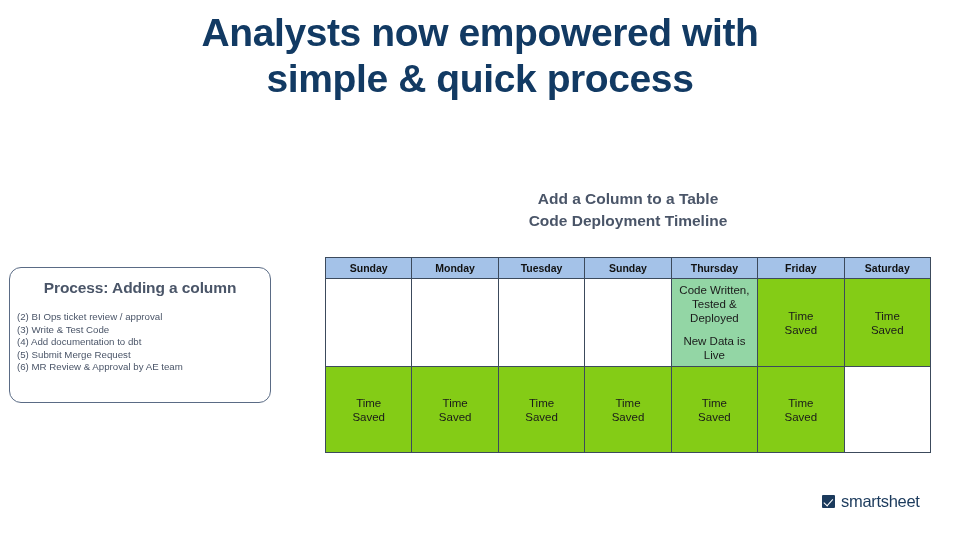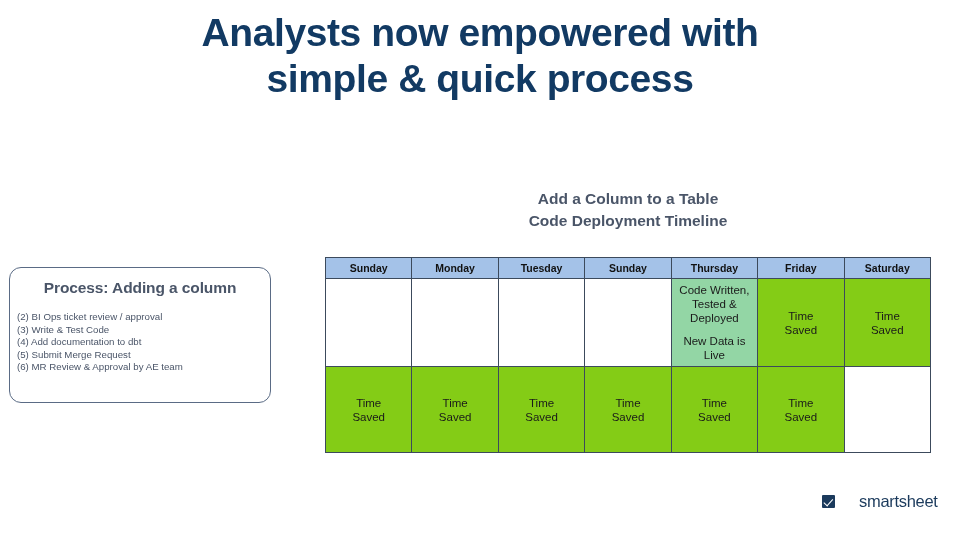--- a/index.html
+++ b/index.html
@@ -127,21 +127,21 @@
   }
   .cell-text { display: block; }
 
   
   #logo {
     position: absolute;
     left: 822px;
     top: 492px;
     display: flex;
     align-items: center;
-    gap: 24px;
+    gap: 6px;
   }
   #logo-mark {
     width: 13px;
     height: 13px;
     background: #1B3A5C;
     border-radius: 1px;
     position: relative;
     flex: none;
   }
   #logo-mark::after {

